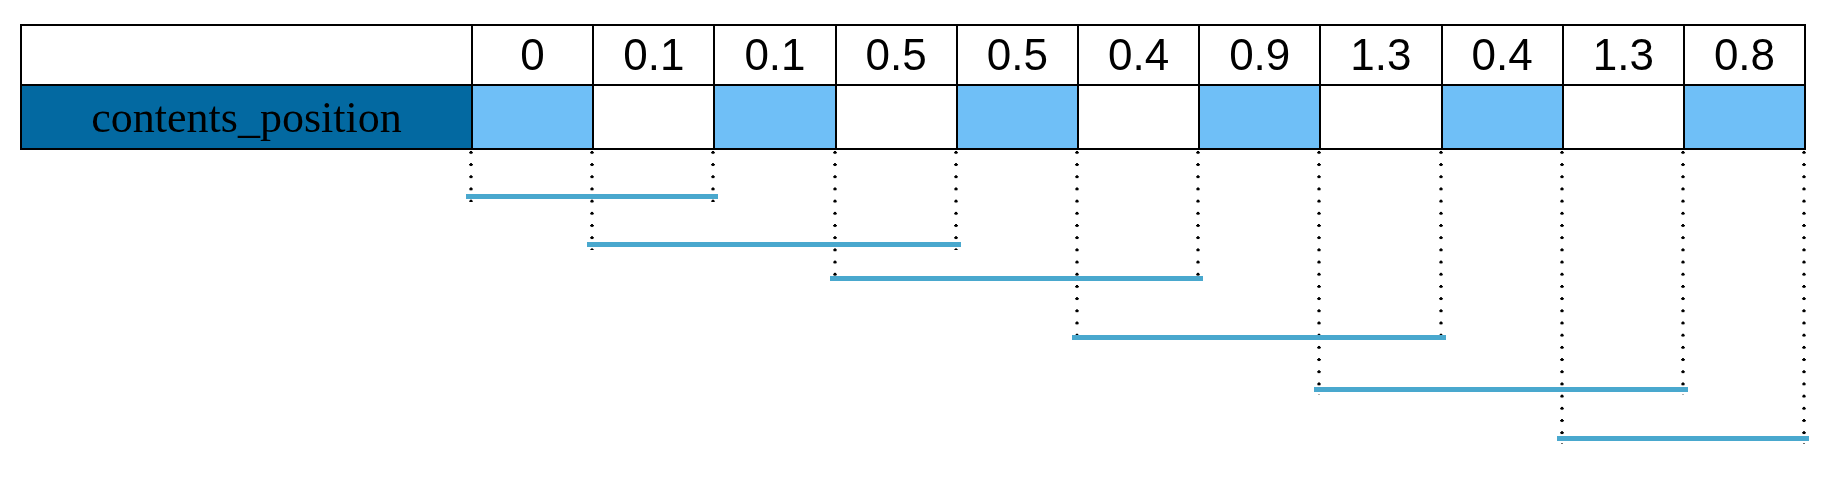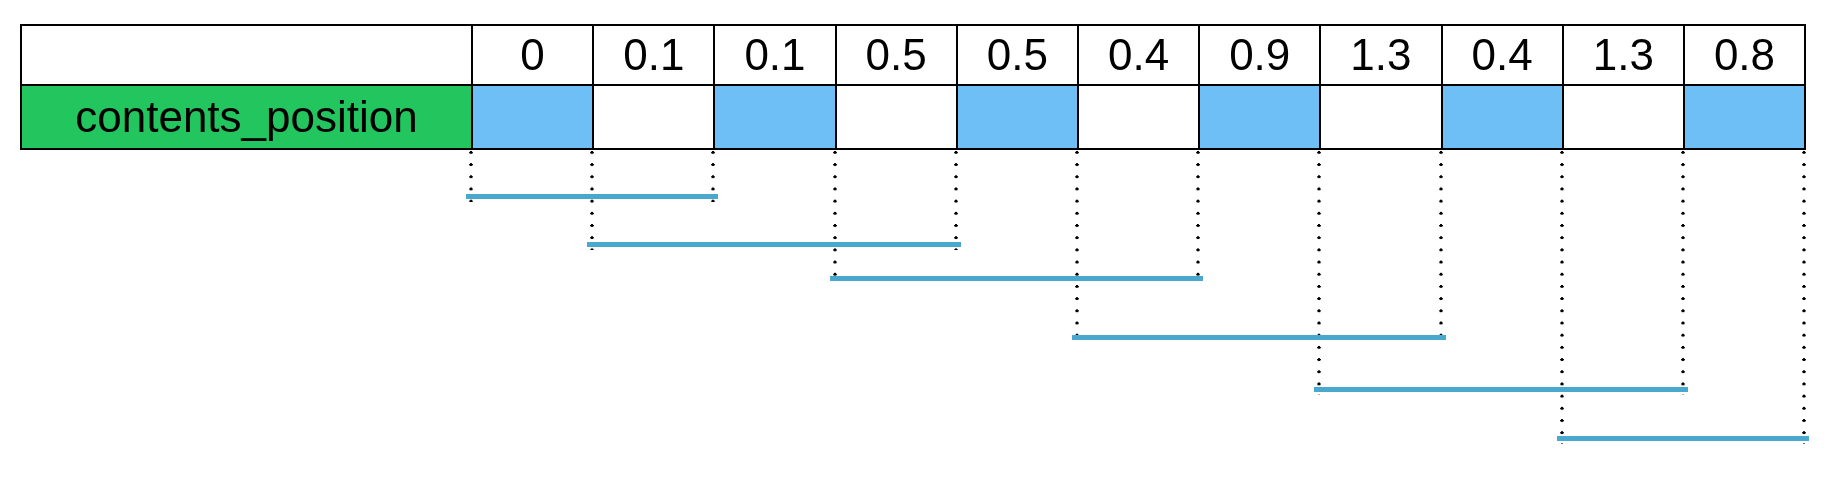--- a/index.html
+++ b/index.html
@@ -17,21 +17,21 @@
   .pos-table th,.pos-table td{
     border:2px solid var(--table-border,#000);
     padding:0;margin:0;
     text-align:center;vertical-align:middle;
     font-size:44px;font-weight:normal;color:#000;
     overflow:hidden;white-space:nowrap;
   }
   .pos-table tr.hdr{height:60px;}
   .pos-table tr.val{height:64px;}
   .pos-table td.hl{background:var(--highlight-fill,#6FBFF7);}
-  .pos-table td.label-cell{background:#22c55e;}
+  .pos-table td.label-cell{background:#0369a1;font-family:Liberation Serif, serif;}
   .guides{position:absolute;inset:0;pointer-events:none;}
   .dots{
     position:absolute;width:4px;
     background-image:radial-gradient(circle at 2px 2.5px,var(--dot-color,#000) 1.5px,transparent 1.8px);
     background-size:4px 12.2px;background-repeat:repeat-y;
   }
   .bar{position:absolute;height:5px;background:var(--bar-stroke,#49A8CE);}
 </style>
 </head>
 <body style="--background: #FFFFFF; --highlight-fill: #6FBFF7; --bar-stroke: #49A8CE; --table-border: #000000; --dot-color: #000000;">

